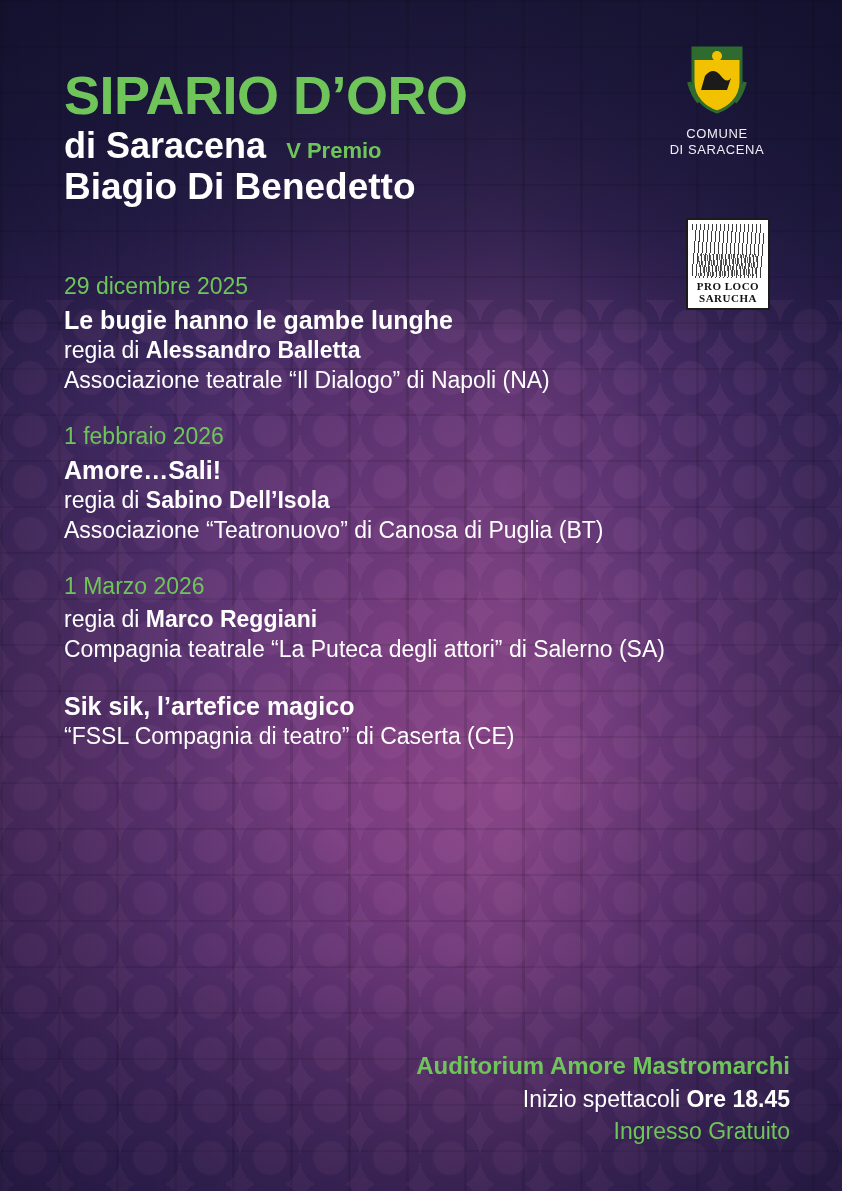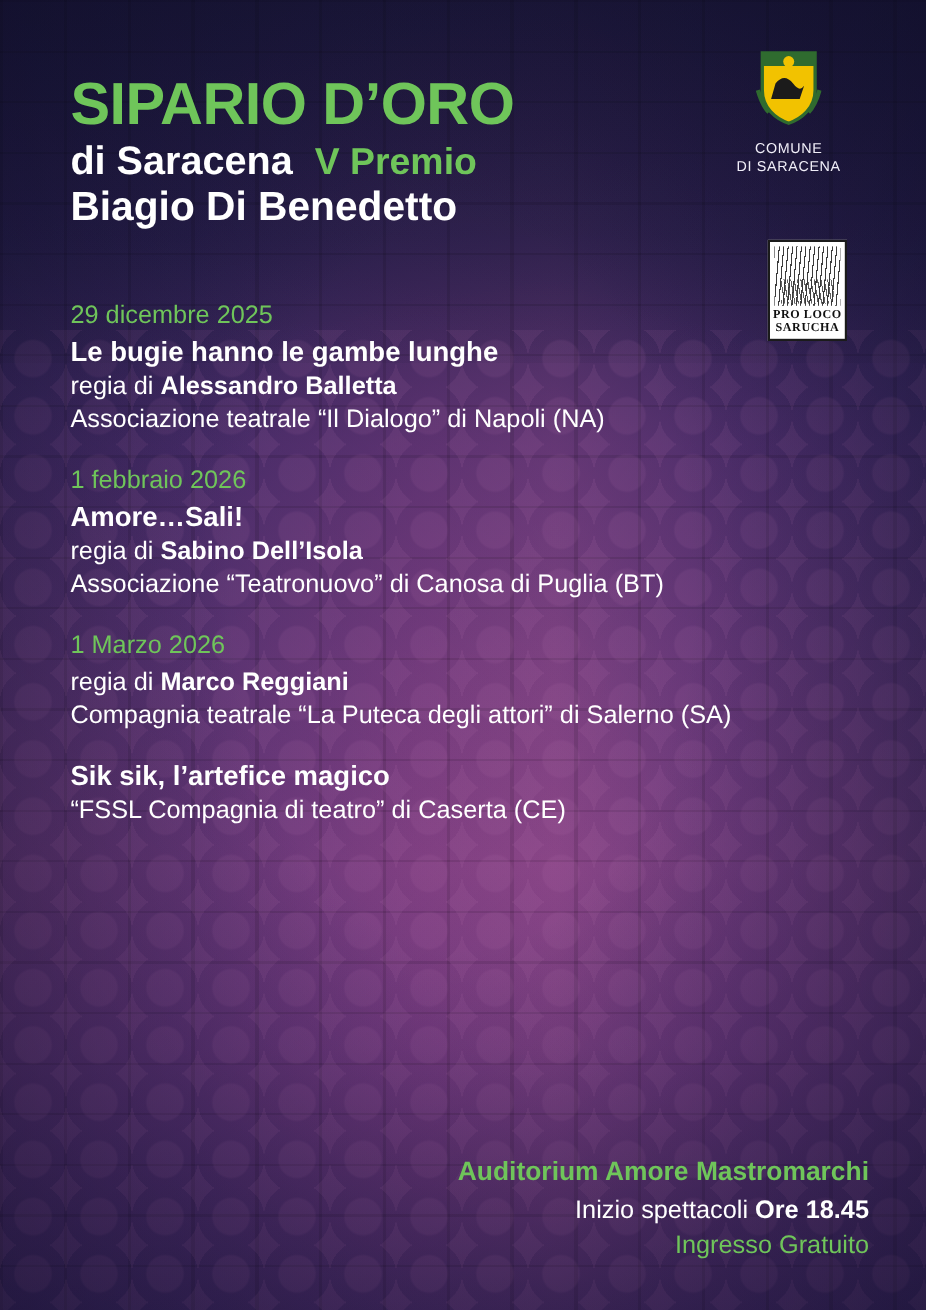--- a/index.html
+++ b/index.html
@@ -45,32 +45,32 @@
   .content{position:absolute;inset:0;}
 
   
   .title-block{position:absolute;left:64px;top:68px;}
   .t1{
     font-size:54px;font-weight:bold;color:#6fc55a;letter-spacing:-0.5px;line-height:1.02;
     font-family:"Liberation Sans", sans-serif;
   }
   .t2row{display:flex;align-items:baseline;gap:20px;margin-top:4px;}
   .t2{font-size:36px;font-weight:bold;color:#ffffff;line-height:1.05;}
-  .t3{font-size:34px;font-weight:bold;color:#6fc55a;line-height:1.05;}
+  .t3{font-size:22px;font-weight:bold;color:#6fc55a;line-height:1.05;}
   .t4{font-size:37px;font-weight:bold;color:#ffffff;line-height:1.08;margin-top:2px;}
 
   
   .crest{position:absolute;right:70px;top:42px;width:110px;text-align:center;}
   .crest-shield{width:60px;height:72px;margin:0 auto;}
   .crest-label{
     color:#f0eef8;font-size:13px;line-height:1.25;margin-top:8px;letter-spacing:.6px;
   }
   .proloco{
     position:absolute;right:72px;top:218px;
-    width:72px;height:92px;background:#ffffff;
+    width:84px;height:92px;background:#ffffff;
     border:2px solid #1b1b1b;
     box-sizing:border-box;
     display:flex;flex-direction:column;align-items:center;justify-content:flex-end;
     padding-bottom:4px;
   }
   .proloco-art{
     position:absolute;left:4px;right:4px;top:4px;height:54px;
     background:
       repeating-linear-gradient(95deg, #1a1a1a 0 1px, #ffffff 1px 4px),
       linear-gradient(180deg,#fff,#fff);

